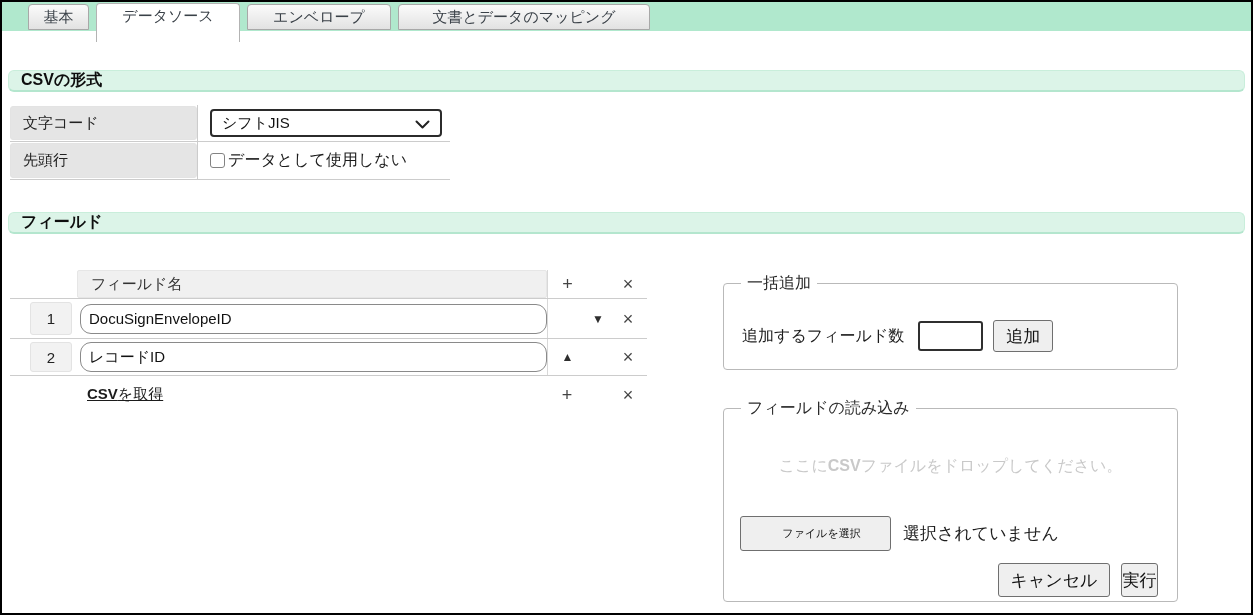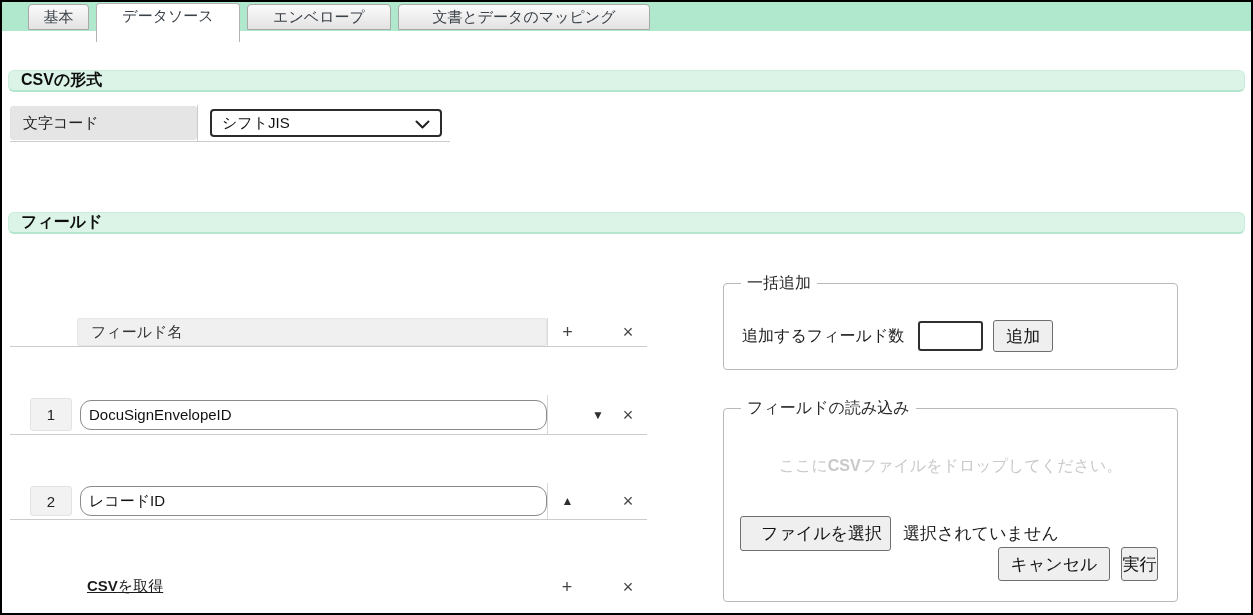--- a/index.html
+++ b/index.html
@@ -62,21 +62,21 @@
   .checkbox {
     width:15px; height:15px; border:1px solid #838383; border-radius:3px;
     background:#fff; margin-right:3px; cursor:pointer; flex:0 0 auto;
   }
   .cb-label { font-size:16px; color:#1c1c1c; }
 
   
   .ftable { position:absolute; left:8px; top:268px; width:637px; font-size:15px; }
   .frow {
     display:grid; grid-template-columns:20px 42px 8px 467px 40px 22px 38px;
-    align-items:center; border-bottom:1px solid #ccc;margin-top:48px;
+    align-items:center; border-bottom:1px solid #ccc;
   }
   .frow-h { height:29px; }
   .frow-1 { height:40px; }
   .frow-2 { height:37px; }
   .frow-f { height:37px; border-bottom:none; }
   .hcell {
     grid-column:3/5; height:28px; margin-left:5px; align-self:end;
     background:#f0f0f0; border:1px solid #e6e6e6; border-radius:2px;
     display:flex; align-items:center; padding-left:13px; color:#333;
   }
@@ -124,23 +124,23 @@
     font-family:"Liberation Sans", sans-serif; color:#111; cursor:pointer;
   }
   .add-btn { margin-left:10px; width:60px; height:32px; font-size:17px; }
 
   .drop-text {
     position:absolute; top:32px; left:0; right:0; text-align:center;
     color:#c9c9c9; font-size:16px; line-height:30px;
   }
   .drop-text b { font-weight:bold; }
   .file-row { position:absolute; top:97px; left:16px; display:flex; align-items:center; gap:12px; }
-  .file-btn { width:151px; height:35px; font-size:17px;padding-left:12px; }
+  .file-btn { width:151px; height:35px; font-size:11px;padding-left:12px; }
   .file-status { font-size:17px; color:#1c1c1c; }
-  .action-row { position:absolute; right:19px; top:128px; display:flex; gap:11px;margin-left:12px; }
+  .action-row { position:absolute; right:19px; top:144px; display:flex; gap:11px;margin-left:12px; }
   .cancel-btn { width:112px; height:34px; font-size:17px; }
   .exec-btn { width:37px; height:34px; font-size:17px; }
 </style>
 </head>
 <body>
 
 <div class="page">
 
   <div class="tabbar">
     <div class="tab">基本</div>
@@ -160,20 +160,29 @@
         <div class="selectbox">
           <span>シフトJIS</span>
           <span>
             <svg width="15" height="9" viewBox="0 0 15 9">
                 <path d="M1.5 1.5 L7.5 7.5 L13.5 1.5" stroke="#222" stroke-width="2" fill="none" stroke-linecap="round" stroke-linejoin="round"></path>
               </svg>
           </span>
         </div>
       </div>
     </div>
+    <div class="crow crow-2">
+      <div class="label-cell">
+        <div class="label-chip">先頭行</div>
+      </div>
+      <div class="value-cell">
+        <span class="checkbox"></span>
+        <span class="cb-label">データとして使用しない</span>
+      </div>
+    </div>
   </div>
 
   <div class="sect" id="sect-fields">フィールド</div>
 
   <div class="ftable">
 
     <div class="frow frow-h">
       <div class="hcell">フィールド名</div>
       <div class="slot up with-divider">
         <button class="mini-btn plus">+</button>

